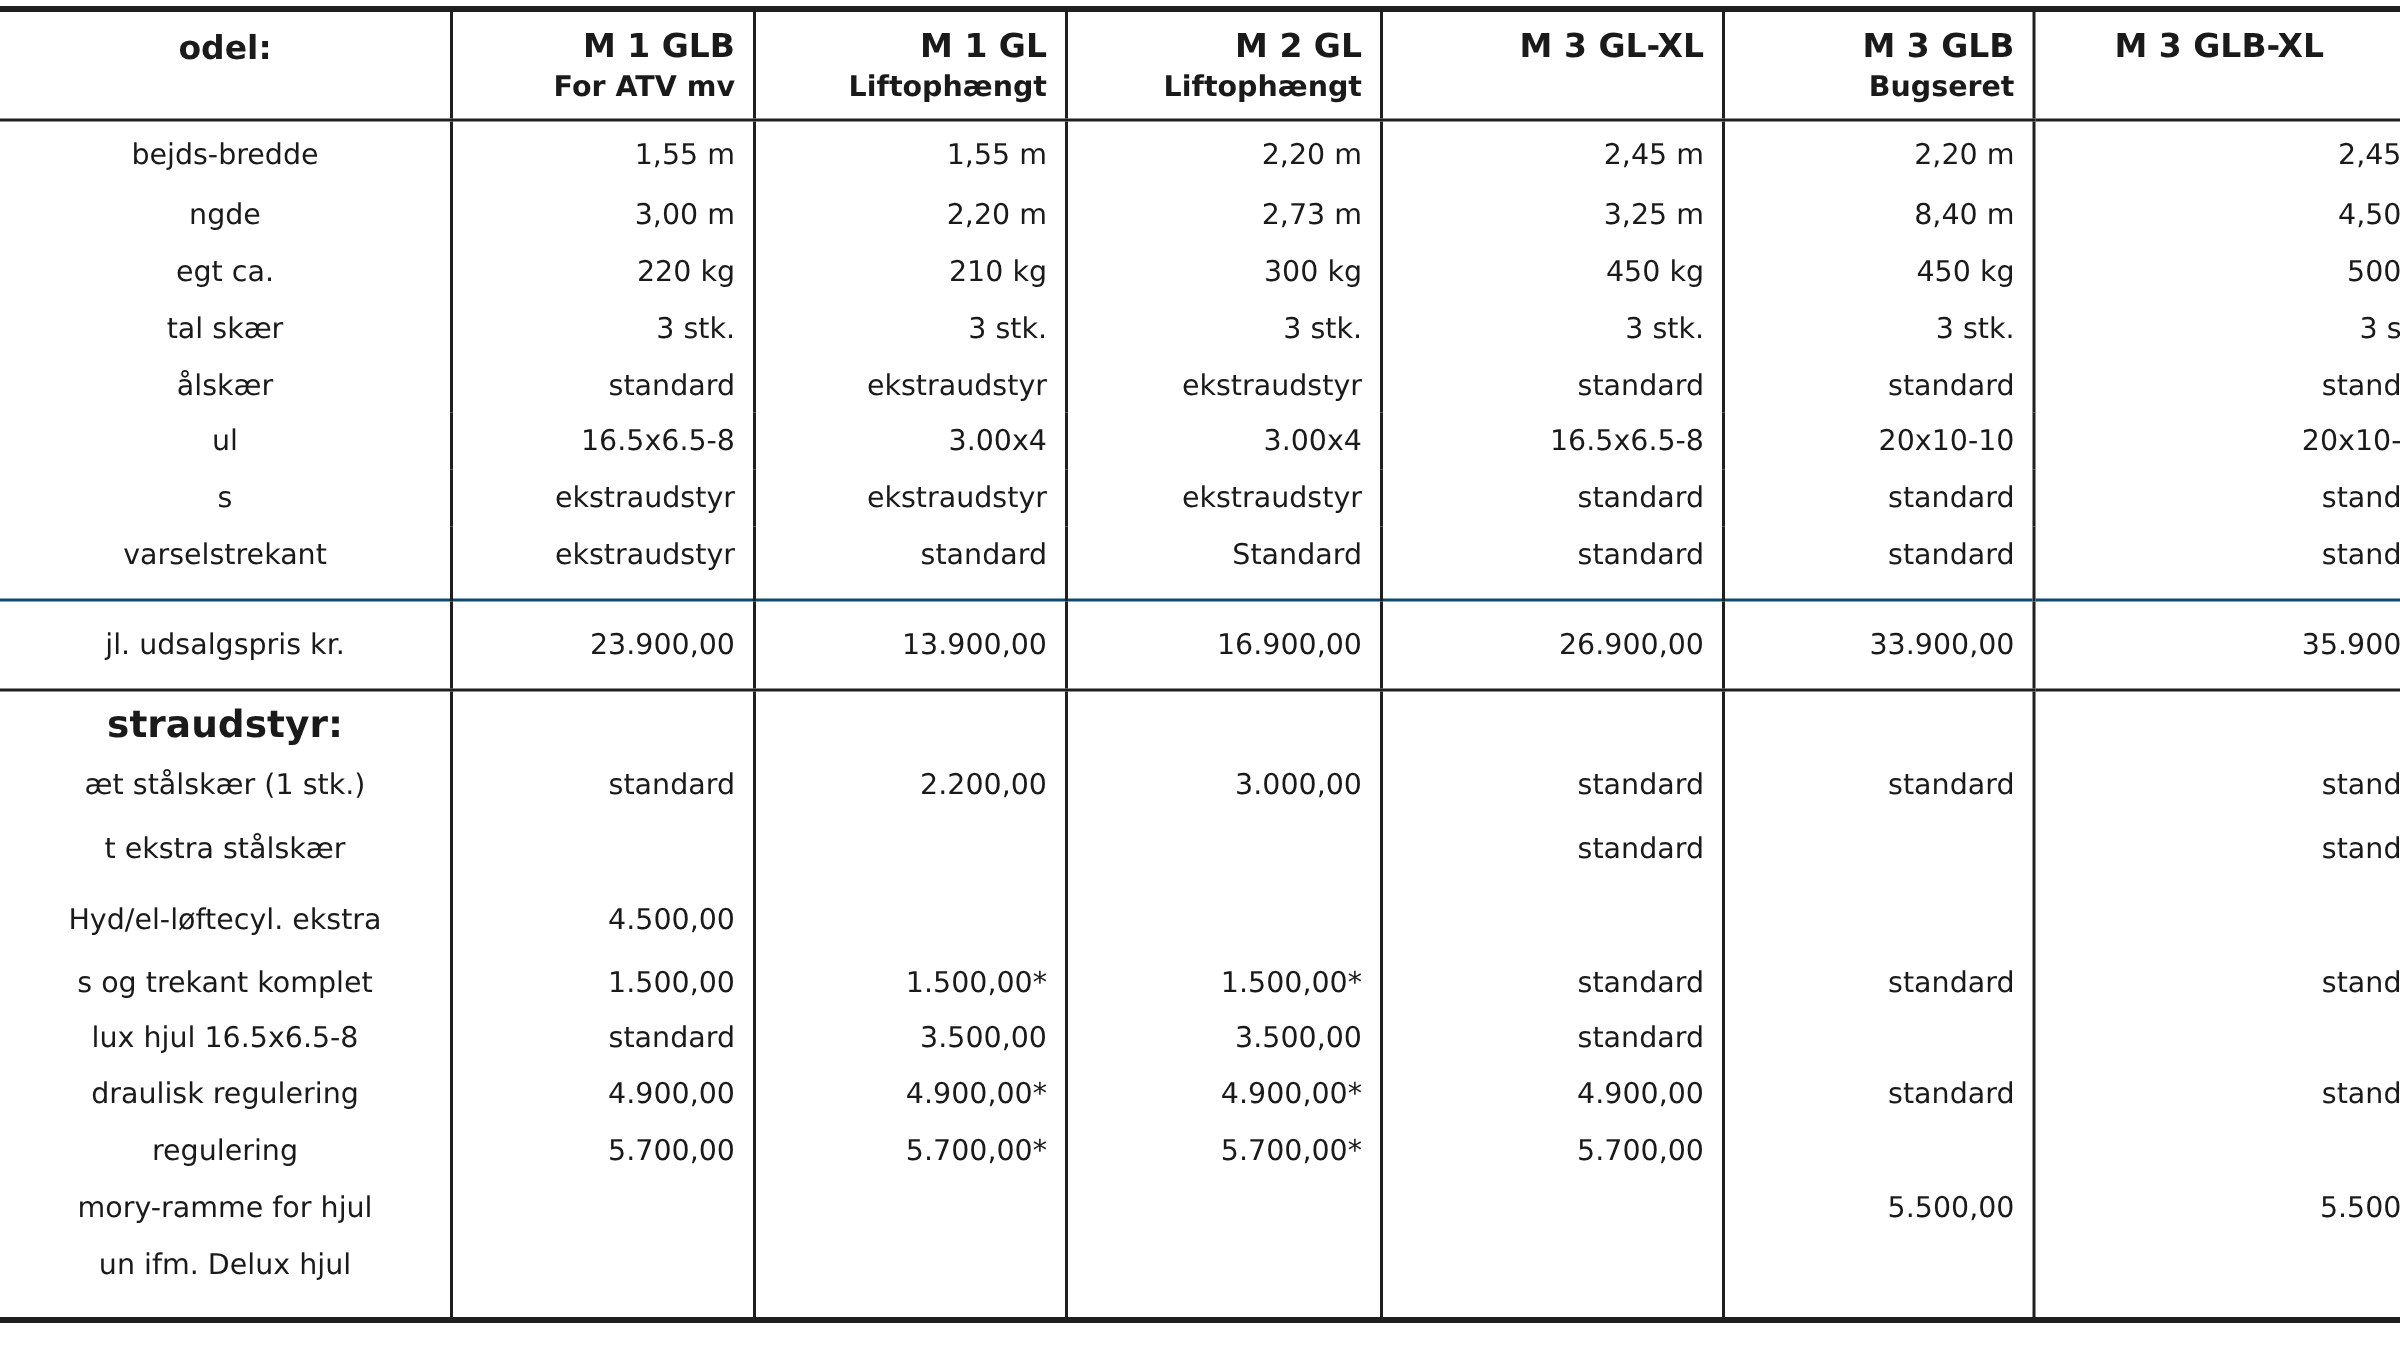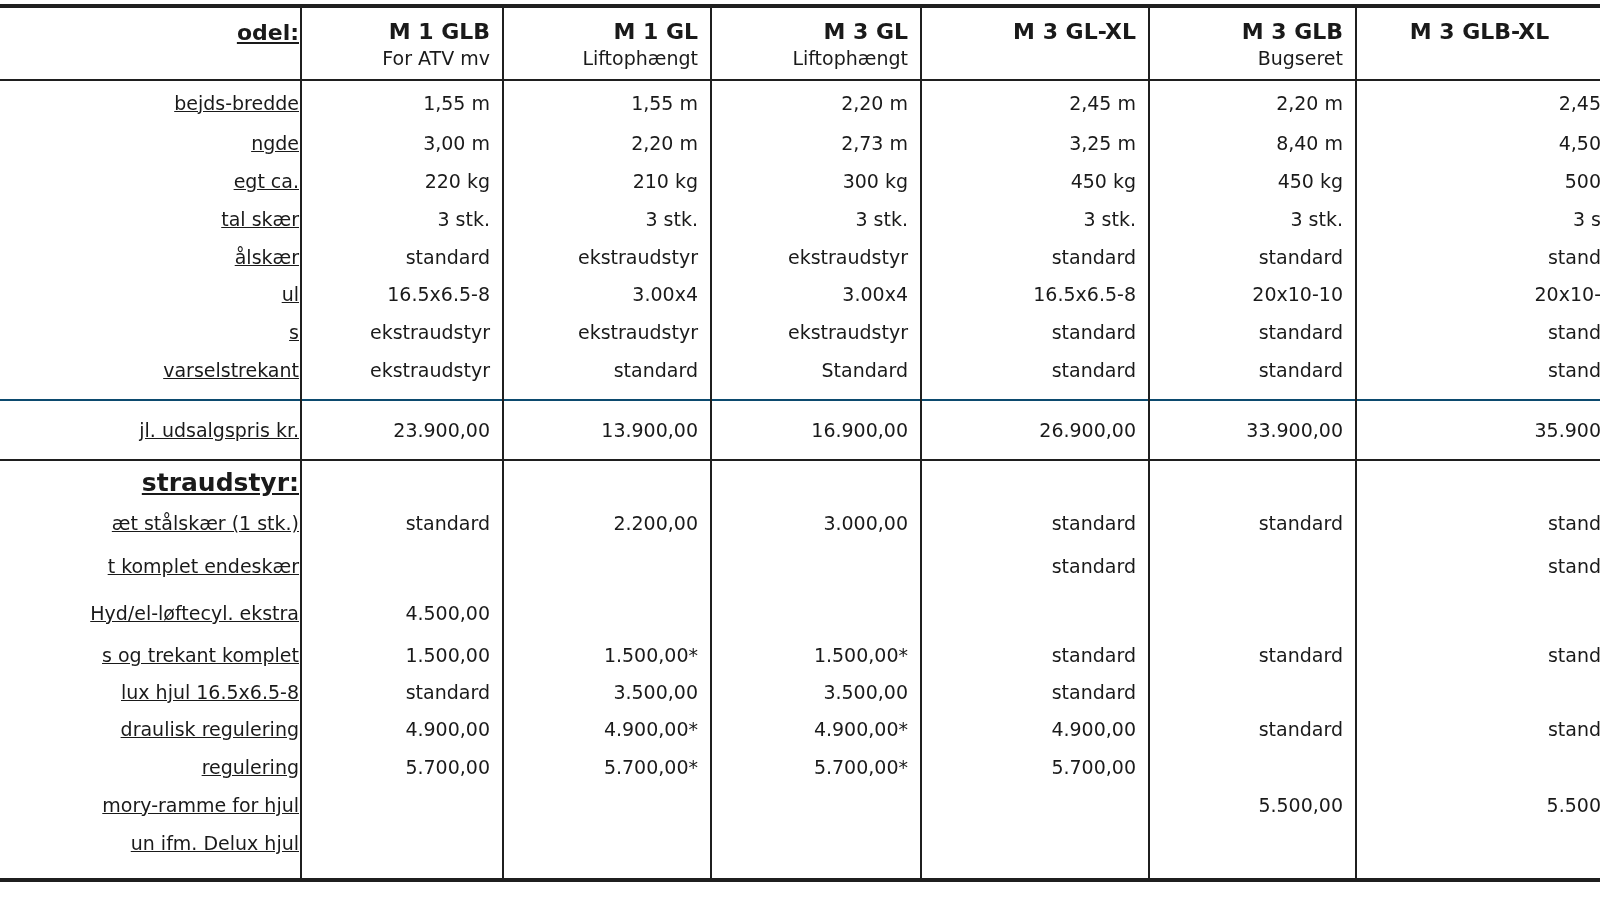--- a/index.html
+++ b/index.html
@@ -27,35 +27,35 @@
     background: #ffffff;
   }
   td {
     font-size: 19px;
     color: #1a1a1a;
     vertical-align: middle;
     overflow: hidden;
     white-space: nowrap;
   }
   
-  td.lbl       { text-align: right; padding-left: 1px; text-decoration: underline; }
+  td.lbl       { text-align: center; padding-left: 1px; }
   td.v         { text-align: right; padding-right: 12px; border-left: 2px solid #1f1f1f; }
   td.v-last    { text-align: right; padding-right: 66px; border-left: 2px solid #1f1f1f; }
 
   
   tr.header-row td { border-bottom: 2px solid #1f1f1f; vertical-align: top; }
   tr.header-row { height: 74px; }
   .model-label {
     font-weight: bold;
     font-size: 22px;
     padding-top: 12px;
   }
   .col-head { text-align: center; padding-top: 10px; }
   .col-head .name { font-weight: bold; font-size: 22px; line-height: 28px; }
-  .col-head .sub  { font-weight: normal; font-size: 19px; line-height: 25px; }
+  .col-head .sub  { font-weight: bold; font-size: 19px; line-height: 25px; }
   td.head-last { text-align: center; }
 
   
   tr.spec-first   { height: 44px; }
   tr.spec-row     { height: 38px; }
   tr.spec-37      { height: 37px; }
   tr.filler-a     { height: 12px; }
   tr.price-row    { height: 60px; }
   tr.price-row td { border-top: 2px solid #0c4a6e; border-bottom: 2px solid #1f1f1f; }
   tr.extras-head-row { height: 44px; }
@@ -86,21 +86,21 @@
     <td class="lbl model-label">odel:</td>
     <td class="v col-head">
       <div class="name">M 1 GLB</div>
       <div class="sub">For ATV mv</div>
     </td>
     <td class="v col-head">
       <div class="name">M 1 GL</div>
       <div class="sub">Liftophængt</div>
     </td>
     <td class="v col-head">
-      <div class="name">M 3 GL</div>
+      <div class="name">M 2 GL</div>
       <div class="sub">Liftophængt</div>
     </td>
     <td class="v col-head">
       <div class="name">M 3 GL-XL</div>
       <div class="sub"></div>
     </td>
     <td class="v col-head">
       <div class="name">M 3 GLB</div>
       <div class="sub">Bugseret</div>
     </td>
@@ -215,21 +215,21 @@
   <tr class="x-38">
     <td class="lbl">æt stålskær (1 stk.)</td>
     <td class="v">standard</td>
     <td class="v">2.200,00</td>
     <td class="v">3.000,00</td>
     <td class="v">standard</td>
     <td class="v">standard</td>
     <td class="v-last">stand</td>
   </tr>
   <tr class="x-48">
-    <td class="lbl">t komplet endeskær</td>
+    <td class="lbl">t ekstra stålskær</td>
     <td class="v"></td>
     <td class="v"></td>
     <td class="v"></td>
     <td class="v">standard</td>
     <td class="v"></td>
     <td class="v-last">stand</td>
   </tr>
   <tr class="x-46">
     <td class="lbl">Hyd/el-løftecyl. ekstra</td>
     <td class="v">4.500,00</td>

